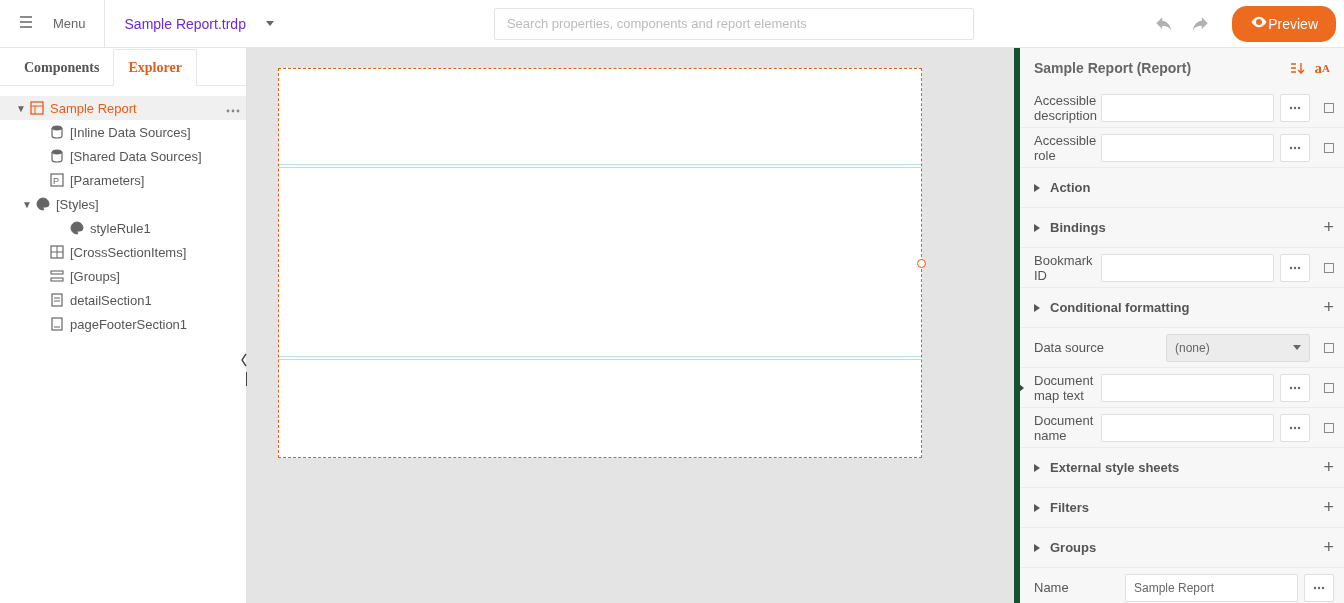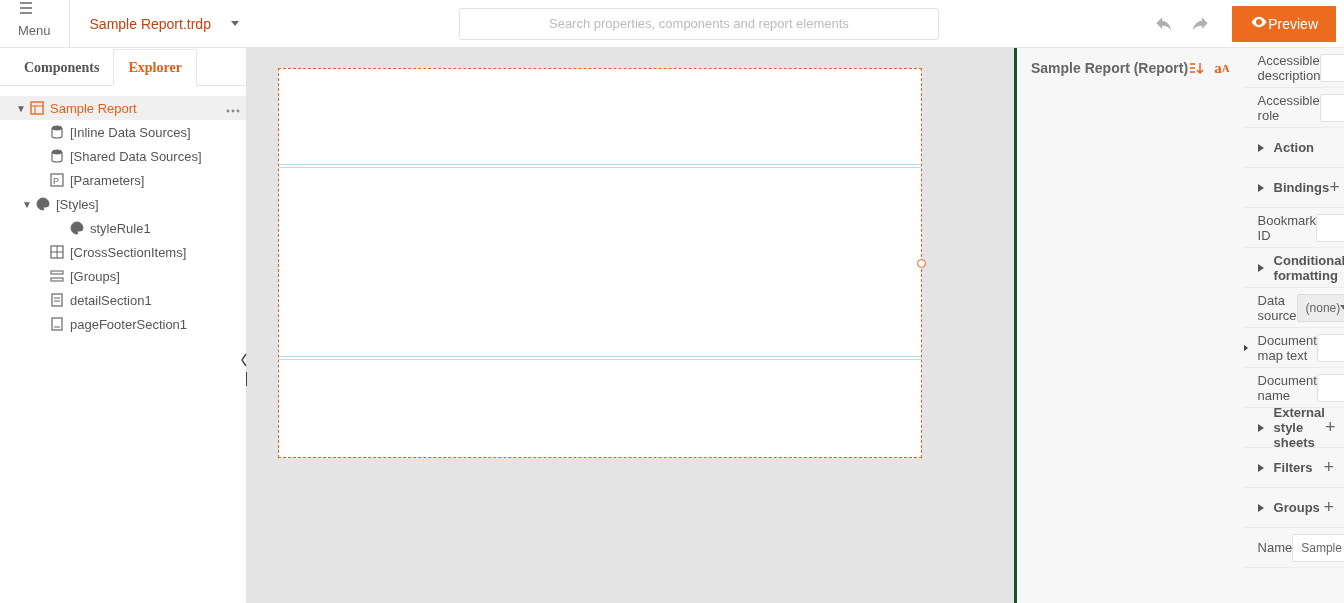--- a/index.html
+++ b/index.html
@@ -1,29 +1,29 @@
 <!DOCTYPE html>
 <html><head>
 <meta charset="utf-8">
 <style>
   * { box-sizing: border-box; margin: 0; padding: 0; }
   html, body { width: 1344px; height: 603px; font-family: Arial, Helvetica, sans-serif; font-size: 13px; color: #444; background: #fff; overflow: hidden; }
 
   
   .topbar { height: 48px; border-bottom: 1px solid #e6e6e6; display: flex; align-items: center; padding: 0 8px; }
-  .menu-btn { display: flex; align-items: flex-start; gap: 4px; padding: 0 18px 0 10px; height: 48px; border-right: 1px solid #e6e6e6; color: #666; cursor: pointer; flex-direction: column; }
+  .menu-btn { display: flex; align-items: center; gap: 19px; padding: 0 18px 0 10px; height: 48px; border-right: 1px solid #e6e6e6; color: #666; cursor: pointer; }
   .menu-btn svg { width: 16px; height: 16px; stroke: #666; }
-  .filename { padding: 0 14px 0 20px; color: #c2410c; font-size: 14px; }
+  .filename { padding: 0 14px 0 20px; color: #6d28d9; font-size: 14px; }
   .caret-down { width: 0; height: 0; border-left: 4px solid transparent; border-right: 4px solid transparent; border-top: 5px solid #666; margin-left: 6px; cursor: pointer; }
-  .searchbox { margin-left: 220px; width: 480px; height: 32px; border: 1px solid #e3e3e3; border-radius: 2px; padding: 0 12px; font-size: 13px; color: #999; display: flex; align-items: center; text-align: center; }
+  .searchbox { margin-left: 220px; width: 480px; height: 32px; border: 1px solid #e3e3e3; border-radius: 2px; padding: 0 12px; font-size: 13px; color: #999; display: flex; align-items: center; }
   .searchbox::placeholder { color: #bbb; }
   .spacer { flex: 1; }
   .undo, .redo { width: 30px; height: 30px; display: flex; align-items: center; justify-content: center; color: #b0b0b0; cursor: pointer; margin: 0 4px; }
   .undo svg, .redo svg { width: 20px; height: 20px; fill: #b0b0b0; }
-  .preview-btn { margin-left: 12px; height: 36px; padding: 0 18px; background: #ec6b1e; color: #fff; border: none; border-radius: 1px; display: flex; align-items: center; font-size: 14px; cursor: pointer; }
+  .preview-btn { margin-left: 12px; height: 36px; padding: 0 18px; background: #ec6b1e; color: #fff; border: none; border-radius: 15px; display: flex; align-items: center; font-size: 14px; cursor: pointer; }
   .preview-btn svg { width: 18px; height: 18px; fill: #fff; }
 
   
   .body { display: flex; height: 555px; }
 
   
   .left { width: 247px; background: #fff; border-right: 1px solid #e0e0e0; position: relative; }
   .left-tabs { display: flex; height: 38px; border-bottom: 1px solid #e6e6e6; align-items: flex-end; padding-left: 10px; }
   .left-tab { padding: 10px 14px 9px; font-size: 14px; font-weight: 600; color: #555; cursor: pointer; font-family: Liberation Serif, serif; }
   .left-tab.active { color: #e85c14; border: 1px solid #e6e6e6; border-bottom: 1px solid #fff; border-radius: 2px 2px 0 0; margin-bottom: -1px; background: #fff; }
@@ -49,21 +49,21 @@
   .center { flex: 1; background: #e4e4e4; position: relative; }
   .report-page { position: absolute; left: 31px; top: 20px; width: 644px; height: 390px; border: 1px dashed #e85c14; background: #fff; }
   .section-line { position: absolute; left: 0; right: 0; height: 0; border-top: 1px solid #b8dfe8; }
   .section-a { top: 95px; }
   .section-b { top: 98px; }
   .section-c { top: 287px; }
   .section-d { top: 290px; }
   .resize-dot { position: absolute; right: -5px; top: 190px; width: 9px; height: 9px; border: 1px solid #e85c14; border-radius: 50%; background: #fff; }
 
   
-  .right { width: 330px; background: #f7f7f7; display: flex; flex-direction: row; border-left: 3px solid #14532d; }
+  .right { width: 330px; background: #f7f7f7; display: flex; flex-direction: column; border-left: 6px solid #14532d; }
   .props-hdr { height: 40px; display: flex; align-items: center; padding: 0 14px; font-size: 14px; font-weight: 600; color: #666; }
   .props-hdr .tools { margin-left: auto; display: flex; gap: 10px; align-items: center; }
   .props-hdr .tool { cursor: pointer; color: #e85c14; display: flex; align-items: center; }
   .alpha-tool { font-family: Georgia, serif; font-weight: 700; }
 
   .props-list { flex: 1; overflow: hidden; }
   .prop-row { height: 40px; display: flex; align-items: center; padding: 0 10px 0 14px; border-bottom: 1px solid #ececec; font-size: 13px; color: #555; }
   .prop-row .label { width: 132px; }
   .prop-row .value { flex: 1; display: flex; align-items: center; gap: 6px; }
   .prop-input { flex: 1; height: 28px; border: 1px solid #e0e0e0; background: #fff; border-radius: 2px; padding: 0 8px; font-size: 12px; color: #666; }

